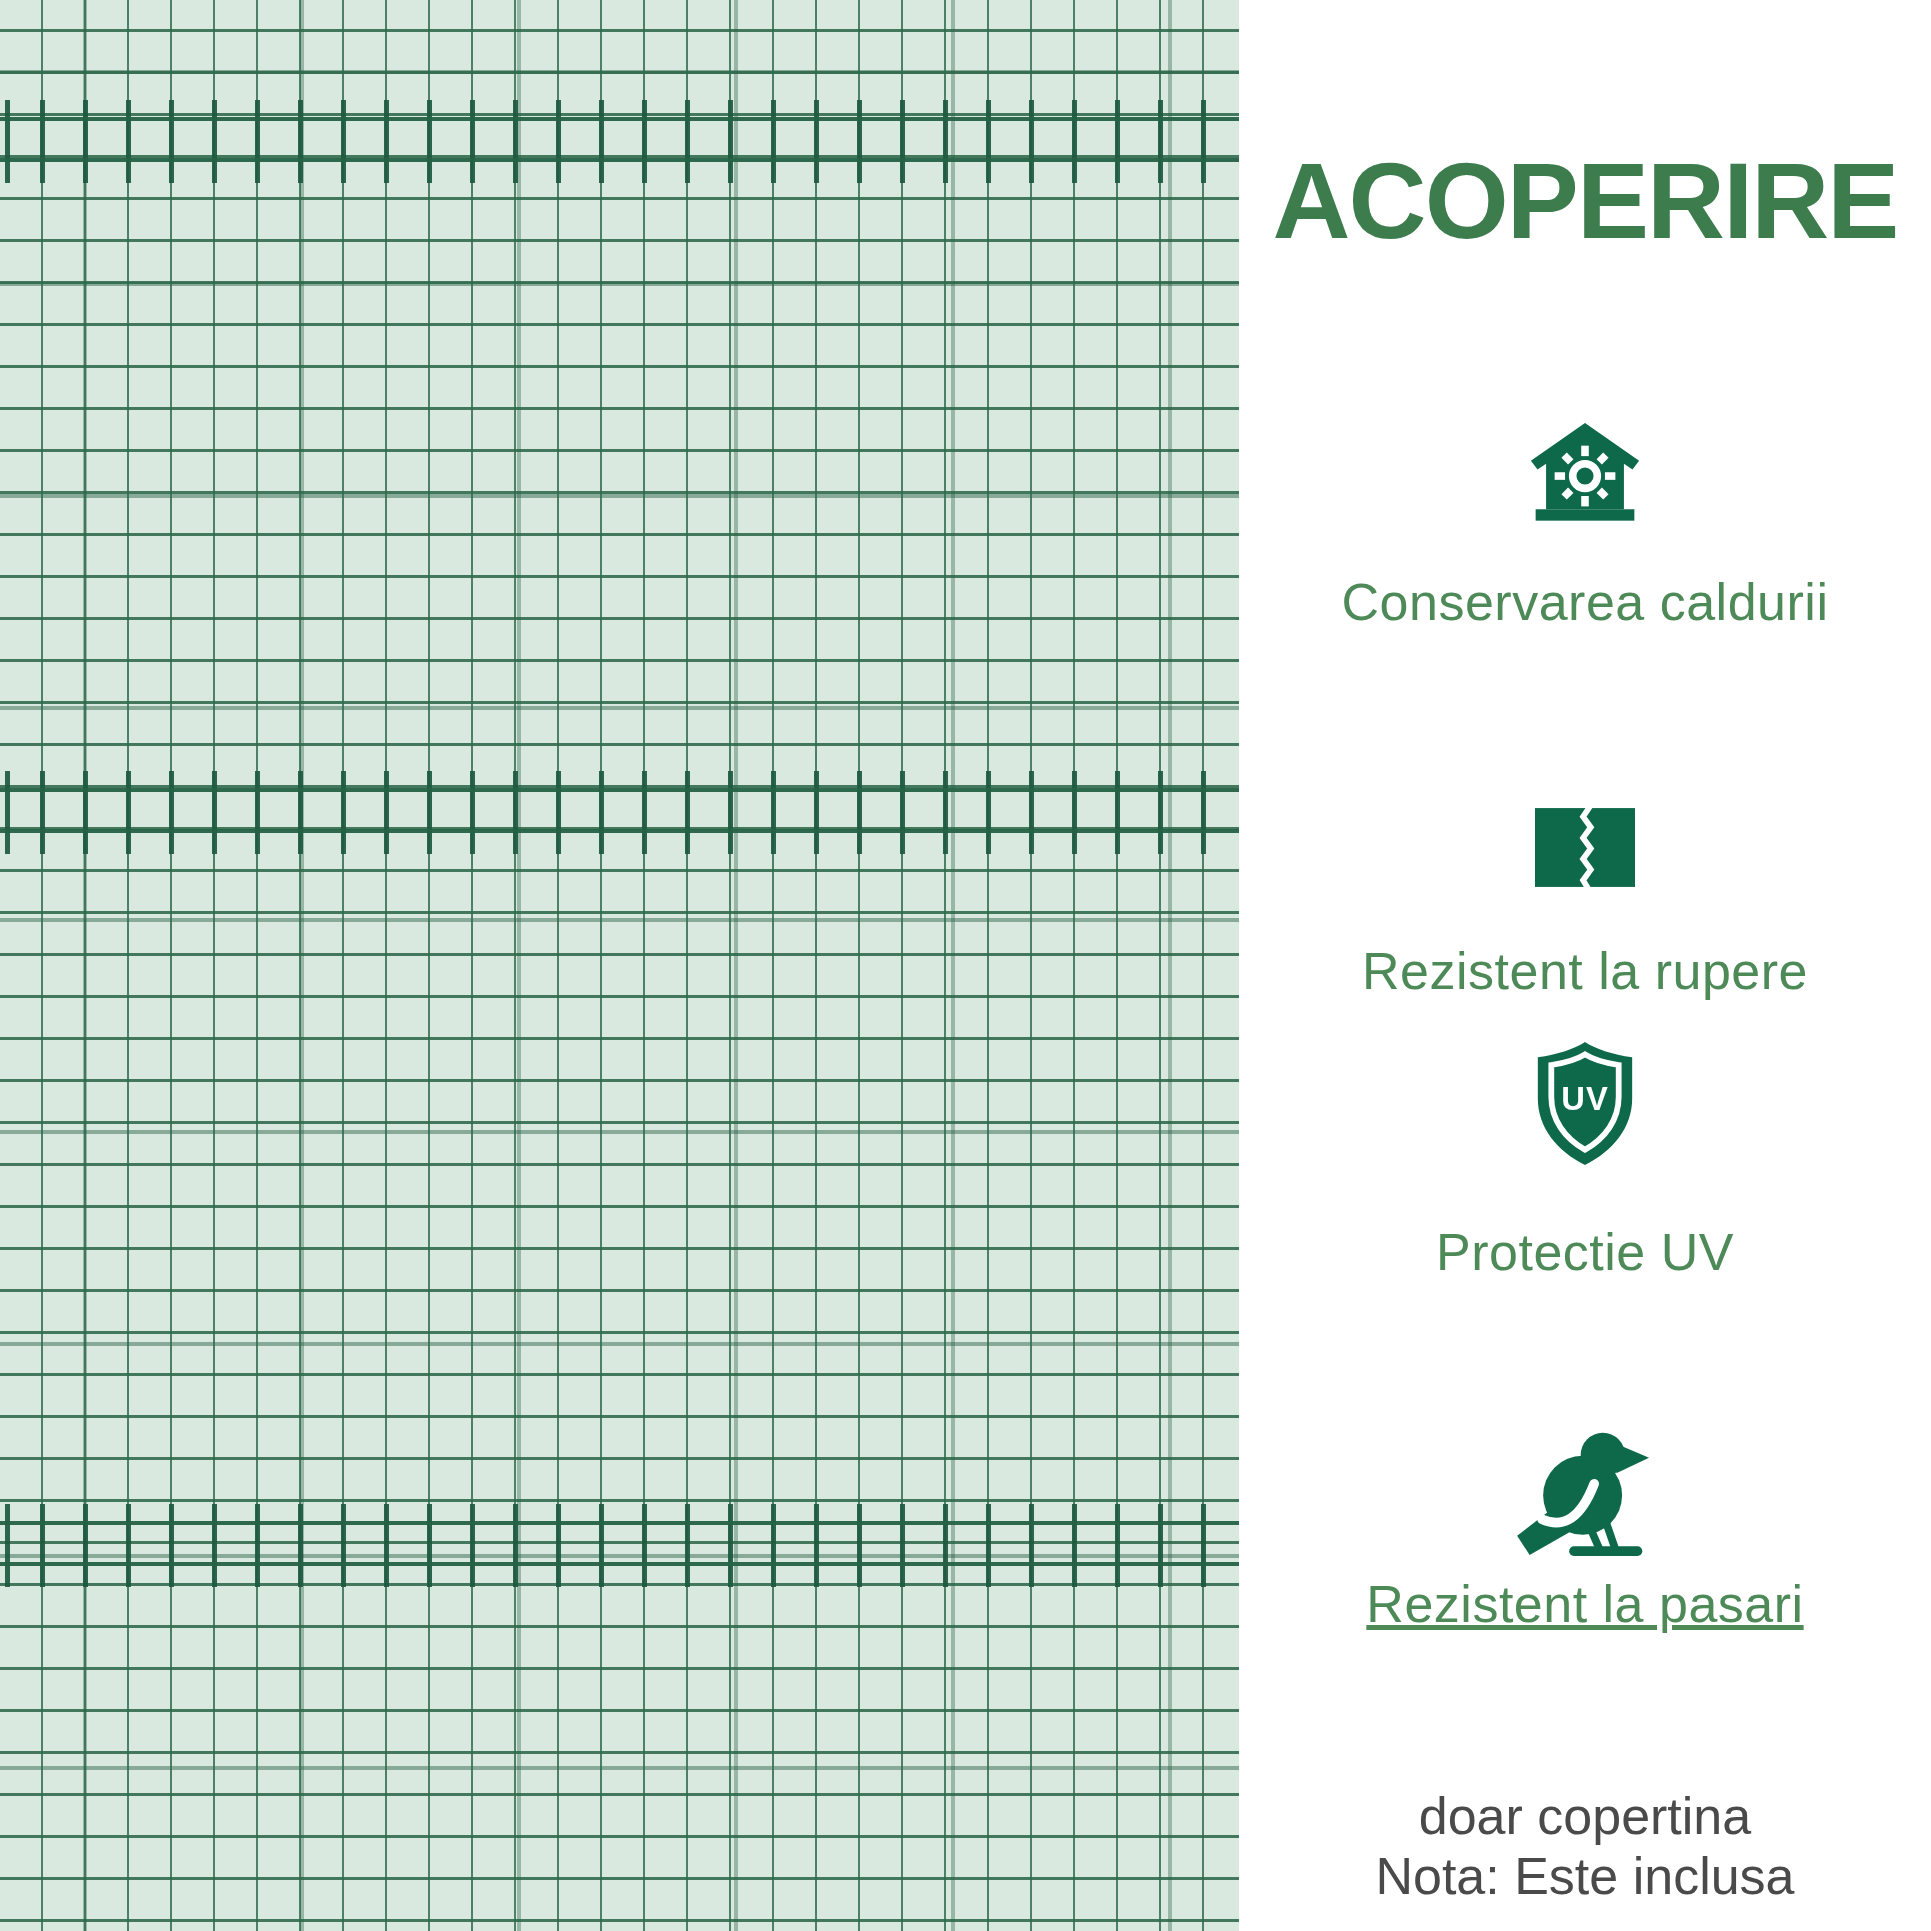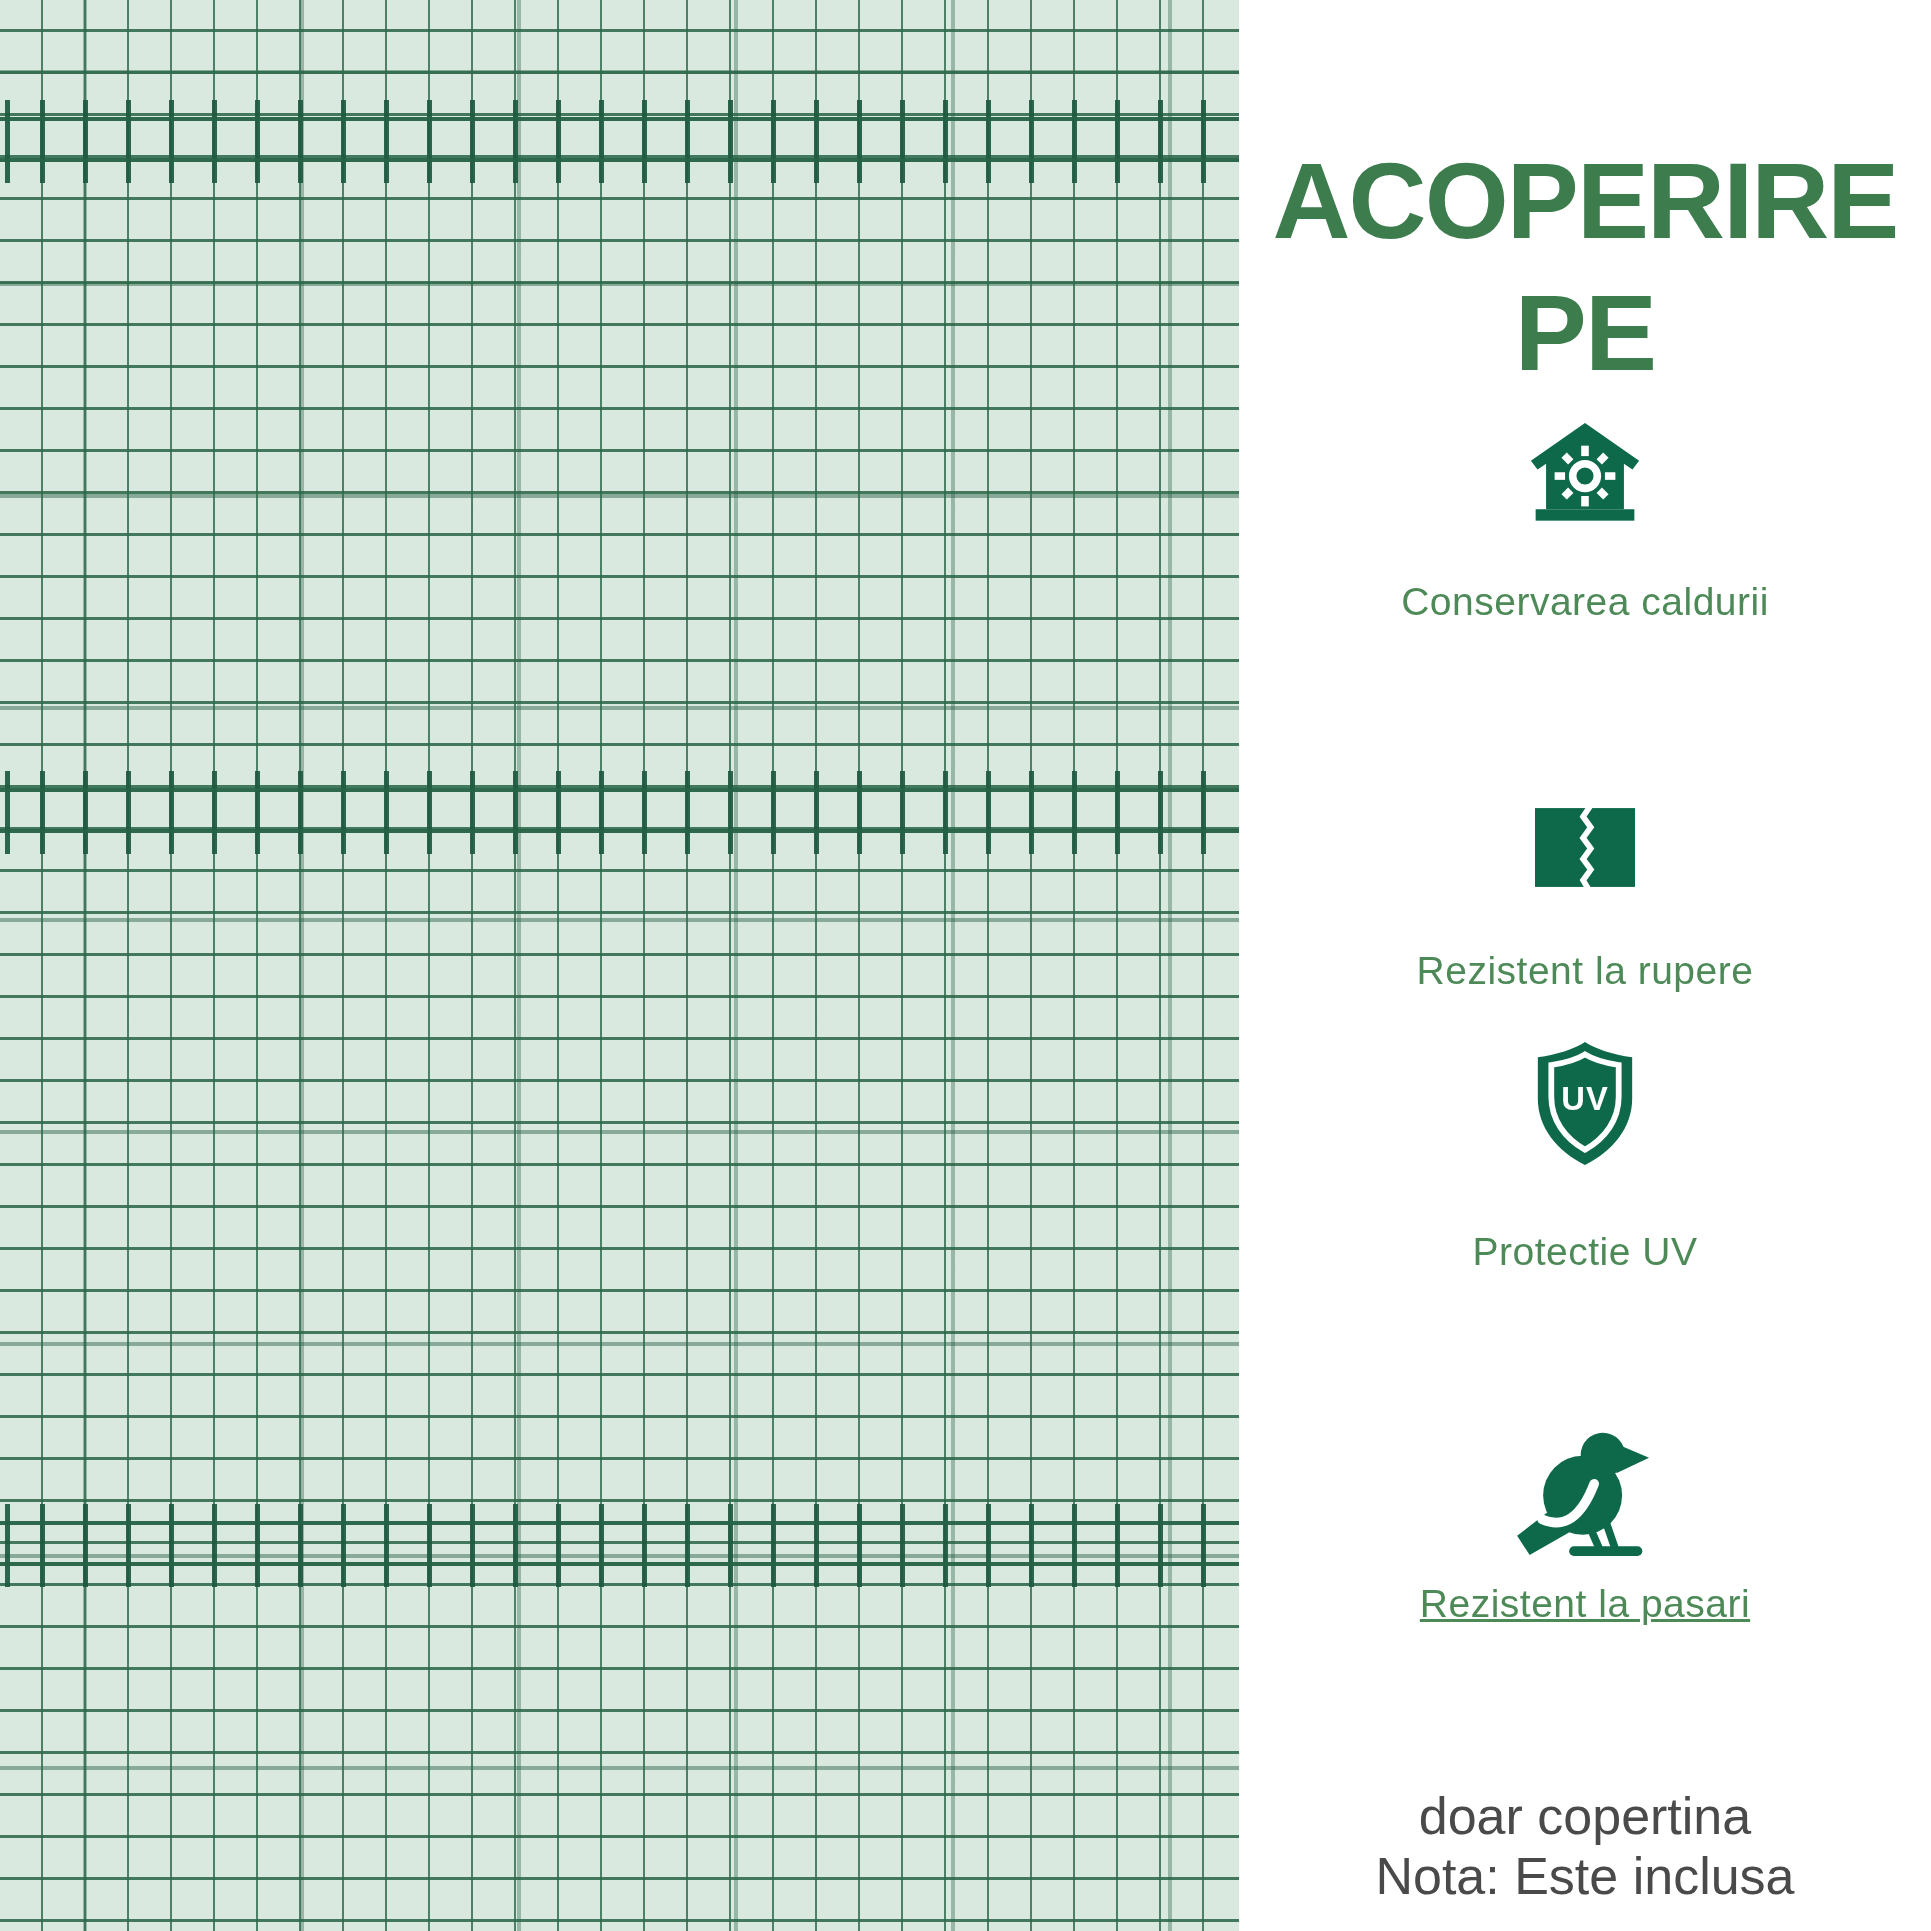--- a/index.html
+++ b/index.html
@@ -31,21 +31,21 @@
   
   .panel{position:absolute;left:1239px;top:0;width:692px;height:1931px;background:#ffffff;}
   .block{position:absolute;left:0;width:100%;text-align:center;}
 
   .title{
     top:135px;color:#3c7c4d;font-weight:700;font-size:108px;line-height:132px;
     letter-spacing:-1.9px;
   }
   .feature-icon{line-height:0;}
   .fi1{top:421px;} .fi2{top:808px;} .fi3{top:1039px;} .fi4{top:1426px;}
-  .feature-label{color:#4d8a58;font-size:39px;line-height:62px;letter-spacing:0.5px;font-weight:400;}
+  .feature-label{color:#4d8a58;font-size:52px;line-height:62px;letter-spacing:0.5px;font-weight:400;}
   .fl1{top:571px;} .fl2{top:940px;} .fl3{top:1221px;} .fl4{top:1573px;text-decoration:underline;}
   .note{top:1786px;color:#4a4a4a;font-size:52px;line-height:60px;font-weight:400;}
   svg{display:inline-block;}
 </style>
 </head>
 <body>
 
 <div id="canvas">
 
   <div class="mesh">
@@ -63,21 +63,20 @@
       <div class="ticks"></div>
       <div class="seamline a"></div>
       <div class="seamline b"></div>
     </div>
   </div>
 
   <div class="panel">
 
     <div class="block title">
       <div>ACOPERIRE</div>
-      <div>PE</div>
     </div>
 
     <div class="block feature-icon fi1">
       <svg width="114" height="112" viewBox="0 0 120 118" fill="#0d6949" xmlns="http://www.w3.org/2000/svg">
         <path d="M60 2 L117 42 L110 51 L101 45 V93 H19 V45 L10 51 L3 42 Z"></path>
         <rect x="8" y="93" width="104" height="12"></rect>
         <circle cx="60" cy="58" r="13" fill="none" stroke="#ffffff" stroke-width="8"></circle>
         <g stroke="#ffffff" stroke-width="8">
           <line x1="60" y1="26" x2="60" y2="37"></line>
           <line x1="60" y1="79" x2="60" y2="90"></line>

